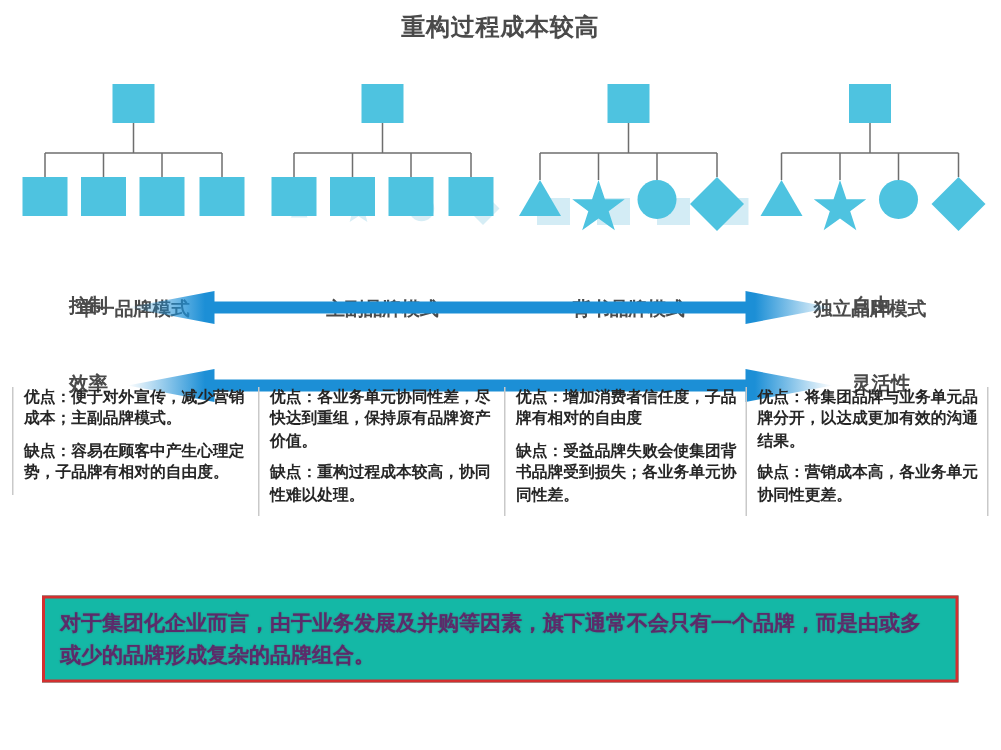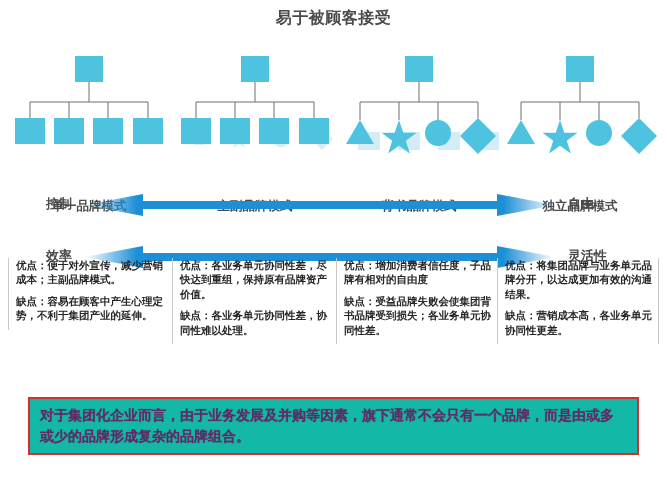--- a/index.html
+++ b/index.html
@@ -134,21 +134,21 @@
     font-size: 14px;
     font-weight: 700;
     line-height: 1.5;
     color: #5B2B6B;
     text-shadow: 0 0 1px rgba(120,20,60,0.55);
   }
 </style>
 </head>
 <body>
 
-<div class="title">易于被顾客接受</div>
+<div class="title">重构过程成本较高</div>
 
 <div class="diagram-row">
 
   <div class="diagram" style="left:6px;">
     <svg width="166" height="125" viewBox="0 0 166 125">
       <g stroke="#6e6e6e" stroke-width="1" fill="none">
         <line x1="83" y1="36" x2="83" y2="56"></line>
         <line x1="24" y1="56" x2="142" y2="56"></line>
         <line x1="24" y1="56" x2="24" y2="72"></line>
         <line x1="63" y1="56" x2="63" y2="72"></line>
@@ -268,26 +268,26 @@
     </svg>
     <div class="arrow-label right">灵活性</div>
   </div>
 
 </div>
 
 <div class="cols">
 
   <div class="col" style="left:8px;">
     <p>优点：便于对外宣传，减少营销成本；主副品牌模式。</p>
-    <p>缺点：容易在顾客中产生心理定势，不利于集团产业的延伸。</p>
+    <p>缺点：容易在顾客中产生心理定势，子品牌有相对的自由度。</p>
   </div>
 
   <div class="col" style="left:172px;">
     <p>优点：各业务单元协同性差，尽快达到重组，保持原有品牌资产价值。</p>
-    <p>缺点：各业务单元协同性差，协同性难以处理。</p>
+    <p>缺点：重构过程成本较高，协同性难以处理。</p>
   </div>
 
   <div class="col last" style="left:497px; width:162px;">
     <p>优点：将集团品牌与业务单元品牌分开，以达成更加有效的沟通结果。</p>
     <p>缺点：营销成本高，各业务单元协同性更差。</p>
   </div>
 
   <div class="col" style="left:336px;">
     <p>优点：增加消费者信任度，子品牌有相对的自由度</p>
     <p>缺点：受益品牌失败会使集团背书品牌受到损失；各业务单元协同性差。</p>

